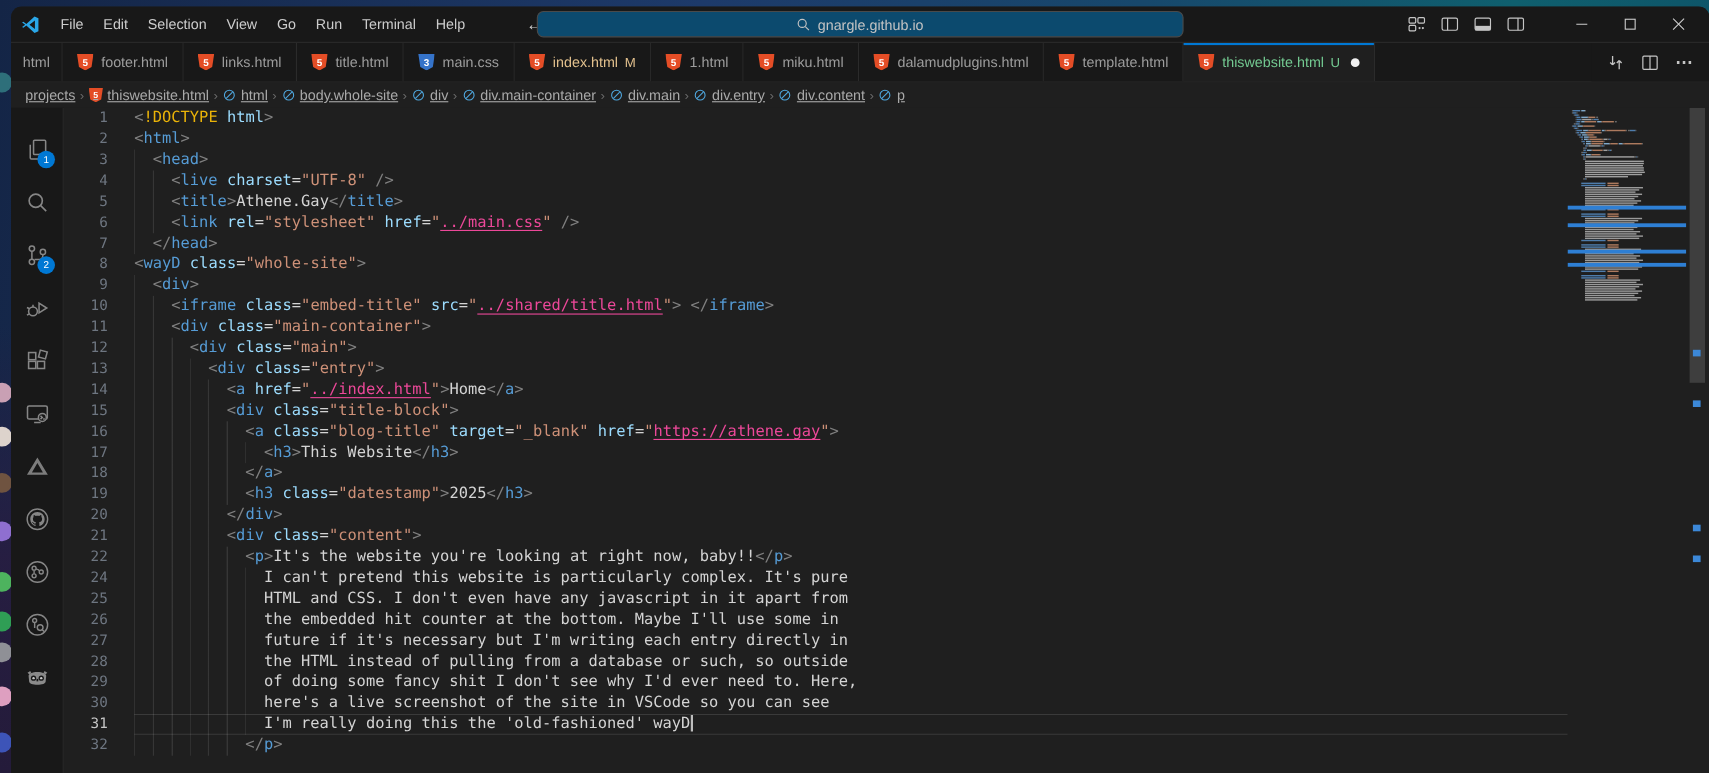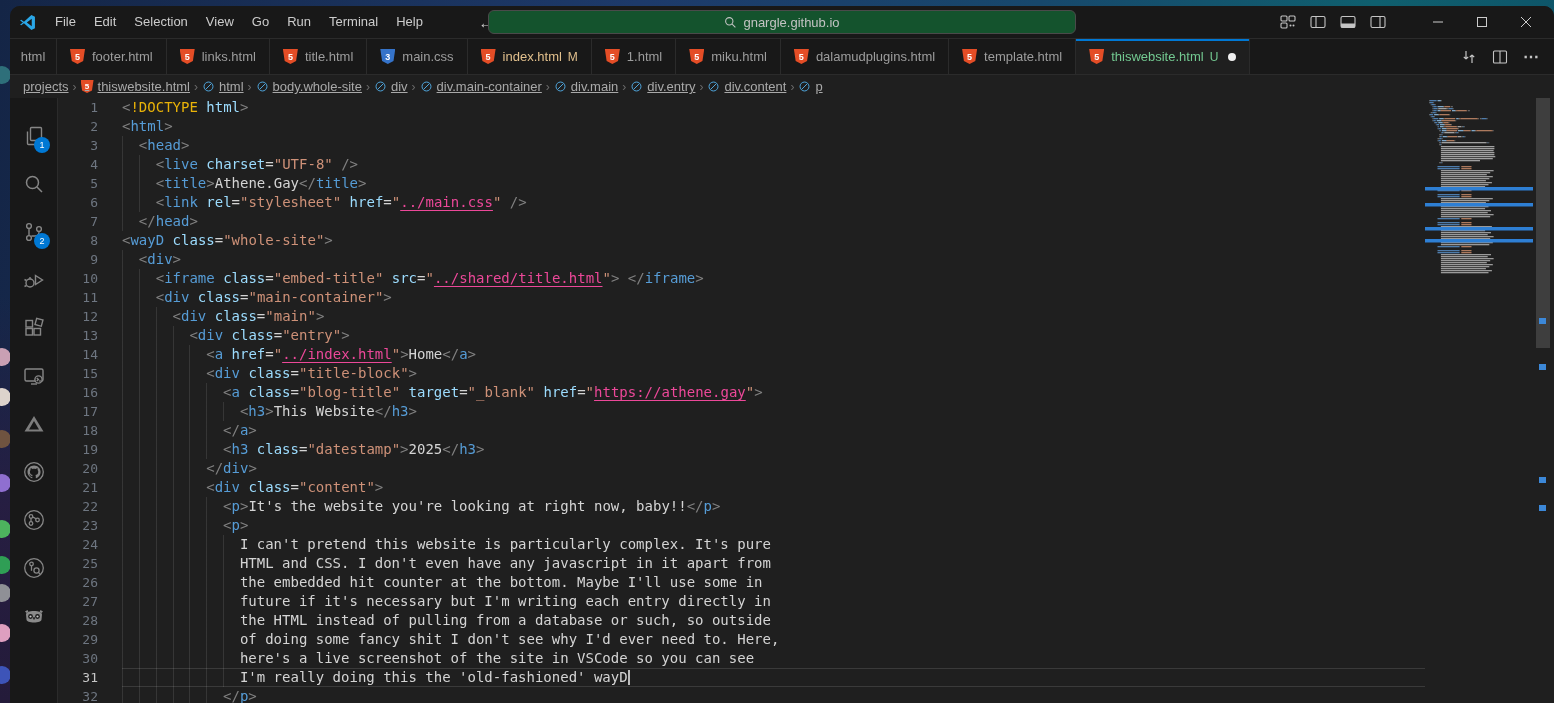--- a/index.html
+++ b/index.html
@@ -20,21 +20,21 @@
   
   .titlebar{height:32px;flex:none;background:#181818;border-bottom:1px solid #2b2b2b;
     display:flex;align-items:center;position:relative;color:#cccccc;font-size:13px;}
   .vscode-logo{width:17px;height:17px;margin:0 10px 0 9px;flex:none;}
   .menus{display:flex;align-items:center;height:100%;}
   .menu-item{padding:0 9px;height:22px;line-height:22px;border-radius:5px;cursor:default;}
   .nav-arrows{display:flex;align-items:center;gap:14px;margin-left:44px;font-size:15px;}
   .nav-arrow{width:20px;text-align:center;}
   .nav-back{color:#cfcfcf;} .nav-fwd{color:#8f8f8f;}
   .cmd-center{position:absolute;left:50%;top:4px;transform:translateX(-50%);
-    width:586px;height:22px;background:#14532d;border:1px solid #4a4a4a;border-radius:6px;
+    width:586px;height:22px;background:#0c4a6e;border:1px solid #4a4a4a;border-radius:6px;
     display:flex;align-items:center;justify-content:center;gap:6px;color:#c3c3c3;font-size:13px;}
   .tb-right{margin-left:auto;display:flex;align-items:center;gap:16px;padding-right:6px;}
   .layout-btns{display:flex;align-items:center;gap:14px;margin-right:14px;}
   .win-btns{display:flex;align-items:center;}
   .win-btn{width:44px;height:32px;display:flex;align-items:center;justify-content:center;}
   .icon-svg{display:block;}
   
   .tabbar{height:35px;flex:none;background:#181818;display:flex;align-items:stretch;border-bottom:1px solid #2b2b2b;}
   .tabs{display:flex;align-items:stretch;overflow:hidden;flex:1;}
   .tab{display:flex;align-items:center;gap:7px;padding:0 13px;font-size:13px;color:#9d9d9d;
@@ -509,24 +509,20 @@
               <span class="ln">20</span>
               <span class="lcontent"><span class="ind"></span><span class="ind"></span><span class="ind"></span><span class="ind"></span><span class="ind"></span><span class="tk-p">&lt;/</span><span class="tk-t">div</span><span class="tk-p">&gt;</span></span>
             </div>
             <div class="line">
               <span class="ln">21</span>
               <span class="lcontent"><span class="ind"></span><span class="ind"></span><span class="ind"></span><span class="ind"></span><span class="ind"></span><span class="tk-p">&lt;</span><span class="tk-t">div</span><span class="tk-x"> </span><span class="tk-a">class</span><span class="tk-x">=</span><span class="tk-s">"content"</span><span class="tk-p">&gt;</span></span>
             </div>
             <div class="line">
               <span class="ln">22</span>
               <span class="lcontent"><span class="ind"></span><span class="ind"></span><span class="ind"></span><span class="ind"></span><span class="ind"></span><span class="ind"></span><span class="tk-p">&lt;</span><span class="tk-t">p</span><span class="tk-p">&gt;</span><span class="tk-x">It's the website you're looking at right now, baby!!</span><span class="tk-p">&lt;/</span><span class="tk-t">p</span><span class="tk-p">&gt;</span></span>
-            </div>
-            <div class="line">
-              <span class="ln">23</span>
-              <span class="lcontent"><span class="ind"></span><span class="ind"></span><span class="ind"></span><span class="ind"></span><span class="ind"></span><span class="ind"></span><span class="tk-p">&lt;</span><span class="tk-t">p</span><span class="tk-p">&gt;</span></span>
             </div>
             <div class="line">
               <span class="ln">24</span>
               <span class="lcontent"><span class="ind"></span><span class="ind"></span><span class="ind"></span><span class="ind"></span><span class="ind"></span><span class="ind"></span><span class="ind"></span><span class="tk-x">I can't pretend this website is particularly complex. It's pure</span></span>
             </div>
             <div class="line">
               <span class="ln">25</span>
               <span class="lcontent"><span class="ind"></span><span class="ind"></span><span class="ind"></span><span class="ind"></span><span class="ind"></span><span class="ind"></span><span class="ind"></span><span class="tk-x">HTML and CSS. I don't even have any javascript in it apart from</span></span>
             </div>
             <div class="line">

